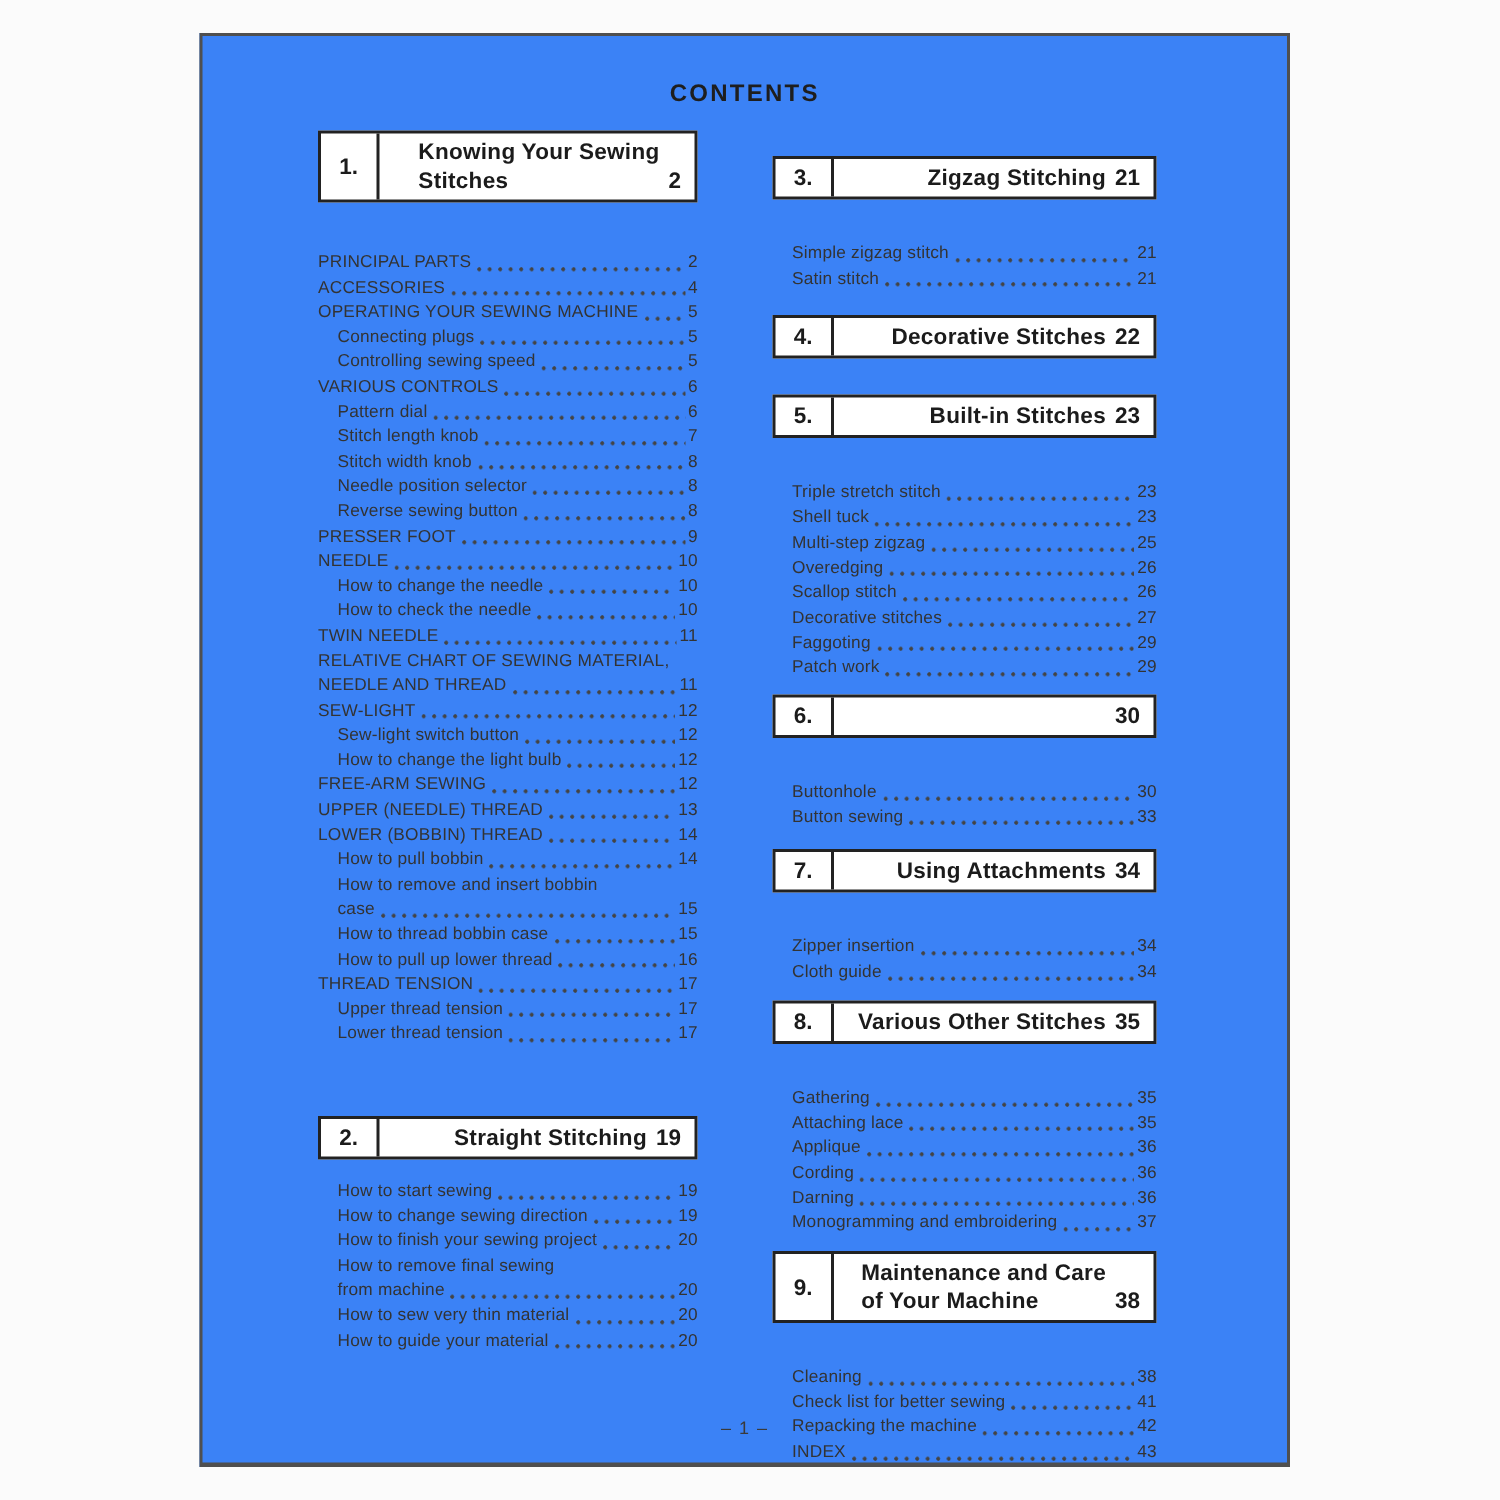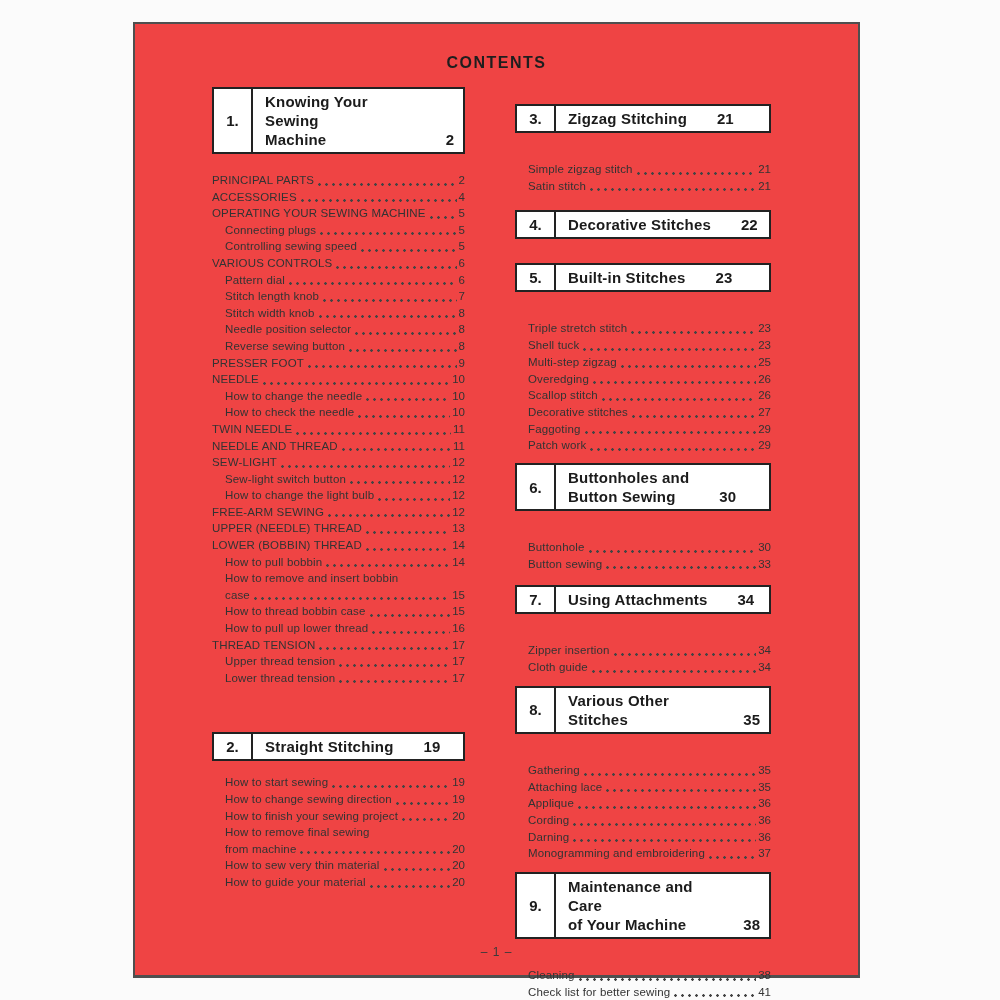--- a/index.html
+++ b/index.html
@@ -7,21 +7,21 @@
     width:1000px;height:1000px;
     background:#fbfbfb;
     font-family:"Liberation Sans","DejaVu Sans",sans-serif;
     color:#2e2e2e;
     position:relative;
     -webkit-font-smoothing:antialiased;
   }
   .page{
     position:absolute;left:133px;top:22px;
     width:723px;height:951px;
-    background:#ef4444;
+    background:#3b82f6;
     border:2px solid #4f4f4f;
     border-bottom-width:3px;
   }
   .doc-title{
     position:absolute;top:30px;left:0;width:100%;
     text-align:center;
     font-size:16px;font-weight:700;letter-spacing:1.5px;color:#1e1e1e;
   }
   .col{position:absolute;}
   .col-left{left:77px;top:63px;width:253px;}
@@ -41,29 +41,28 @@
     border:2px solid #222222;
     background:#fff;
   }
   .secnum{
     width:37px;flex:0 0 37px;
     display:flex;align-items:center;justify-content:center;
     border-right:2px solid #222222;
     font-size:15px;font-weight:700;color:#1b1b1b;
   }
   .secbody{
-    flex:1;display:flex;justify-content:flex-start;align-items:flex-end;
+    flex:1;display:flex;justify-content:flex-end;align-items:flex-end;
     padding:3px 9px 3px 12px;
-    gap:24px;
   }
   .sectitle{font-size:15px;font-weight:700;line-height:19px;color:#1b1b1b;letter-spacing:0.2px;}
   .secpage{font-size:15px;font-weight:700;line-height:19px;color:#1b1b1b;padding-left:6px;}
 
   .entries{margin-top:28px;}
-  .col-left .section:nth-of-type(1) .entries{margin-top:18px;}
+  .col-left .section:nth-of-type(1) .entries{margin-top:32px;}
   .col-left .section:nth-of-type(2) .entries{margin-top:13px;}
 
   .row{
     display:flex;
     font-size:11.5px;line-height:16.6px;
     color:#333333;
   }
   .col-right .row{line-height:16.7px;}
   .ind1{padding-left:13px;}
   .lab{white-space:nowrap;letter-spacing:0.15px;}
@@ -90,21 +89,21 @@
 
 <div class="page">
   <div class="doc-title">CONTENTS</div>
   <div class="col col-left">
       <div class="section">
         <div class="secbox">
           <div class="secnum">1.</div>
           <div class="secbody">
             <div class="sectitle">
               <div>Knowing Your Sewing</div>
-              <div>Machine</div>
+              <div>Stitches</div>
             </div>
             <div class="secpage">2</div>
           </div>
         </div>
         <div class="entries">
           <div class="row ind0">
             <span class="lab">PRINCIPAL PARTS</span>
             <span class="dots"></span>
             <span class="pg">2</span>
           </div>
@@ -175,20 +174,23 @@
           </div>
           <div class="row ind1">
             <span class="lab">How to check the needle</span>
             <span class="dots"></span>
             <span class="pg">10</span>
           </div>
           <div class="row ind0">
             <span class="lab">TWIN NEEDLE</span>
             <span class="dots"></span>
             <span class="pg">11</span>
+          </div>
+          <div class="row ind0">
+            <span class="lab">RELATIVE CHART OF SEWING MATERIAL,</span>
           </div>
           <div class="row ind0">
             <span class="lab">NEEDLE AND THREAD</span>
             <span class="dots"></span>
             <span class="pg">11</span>
           </div>
           <div class="row ind0">
             <span class="lab">SEW-LIGHT</span>
             <span class="dots"></span>
             <span class="pg">12</span>
@@ -390,24 +392,20 @@
             <span class="lab">Patch work</span>
             <span class="dots"></span>
             <span class="pg">29</span>
           </div>
         </div>
       </div>
       <div class="section">
         <div class="secbox">
           <div class="secnum">6.</div>
           <div class="secbody">
-            <div class="sectitle">
-              <div>Buttonholes and</div>
-              <div>Button Sewing</div>
-            </div>
             <div class="secpage">30</div>
           </div>
         </div>
         <div class="entries">
           <div class="row ind1">
             <span class="lab">Buttonhole</span>
             <span class="dots"></span>
             <span class="pg">30</span>
           </div>
           <div class="row ind1">

